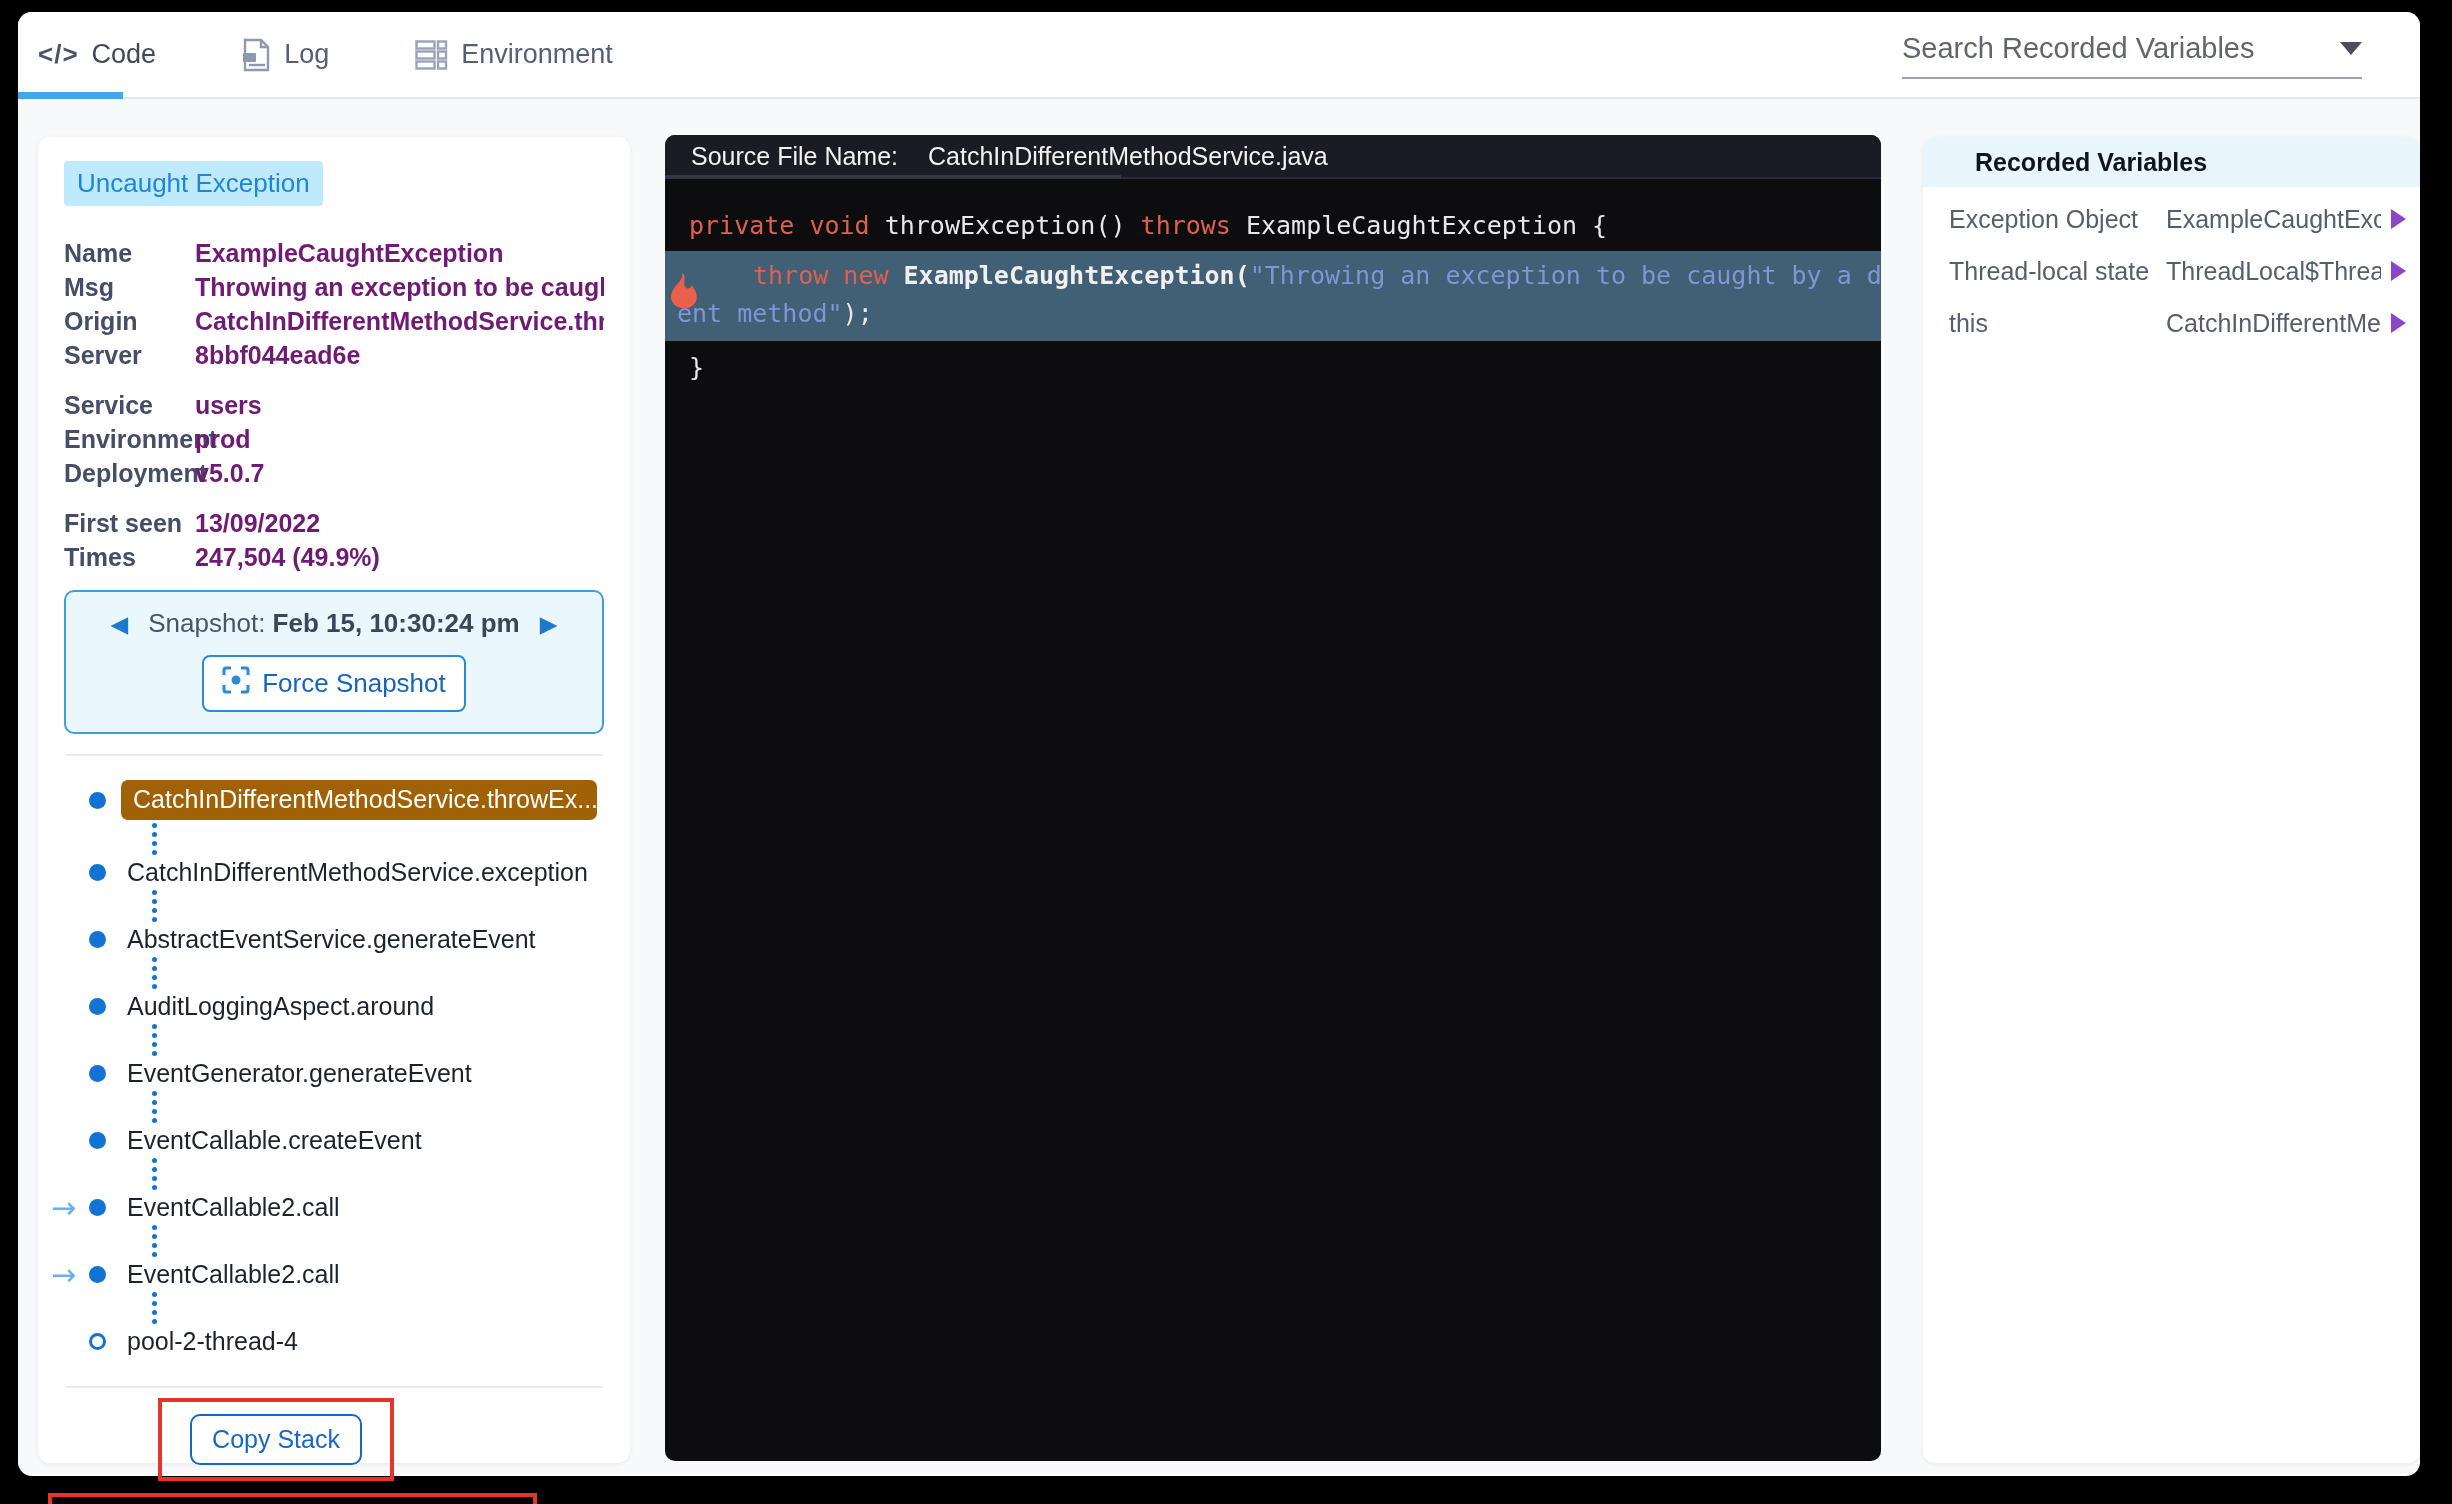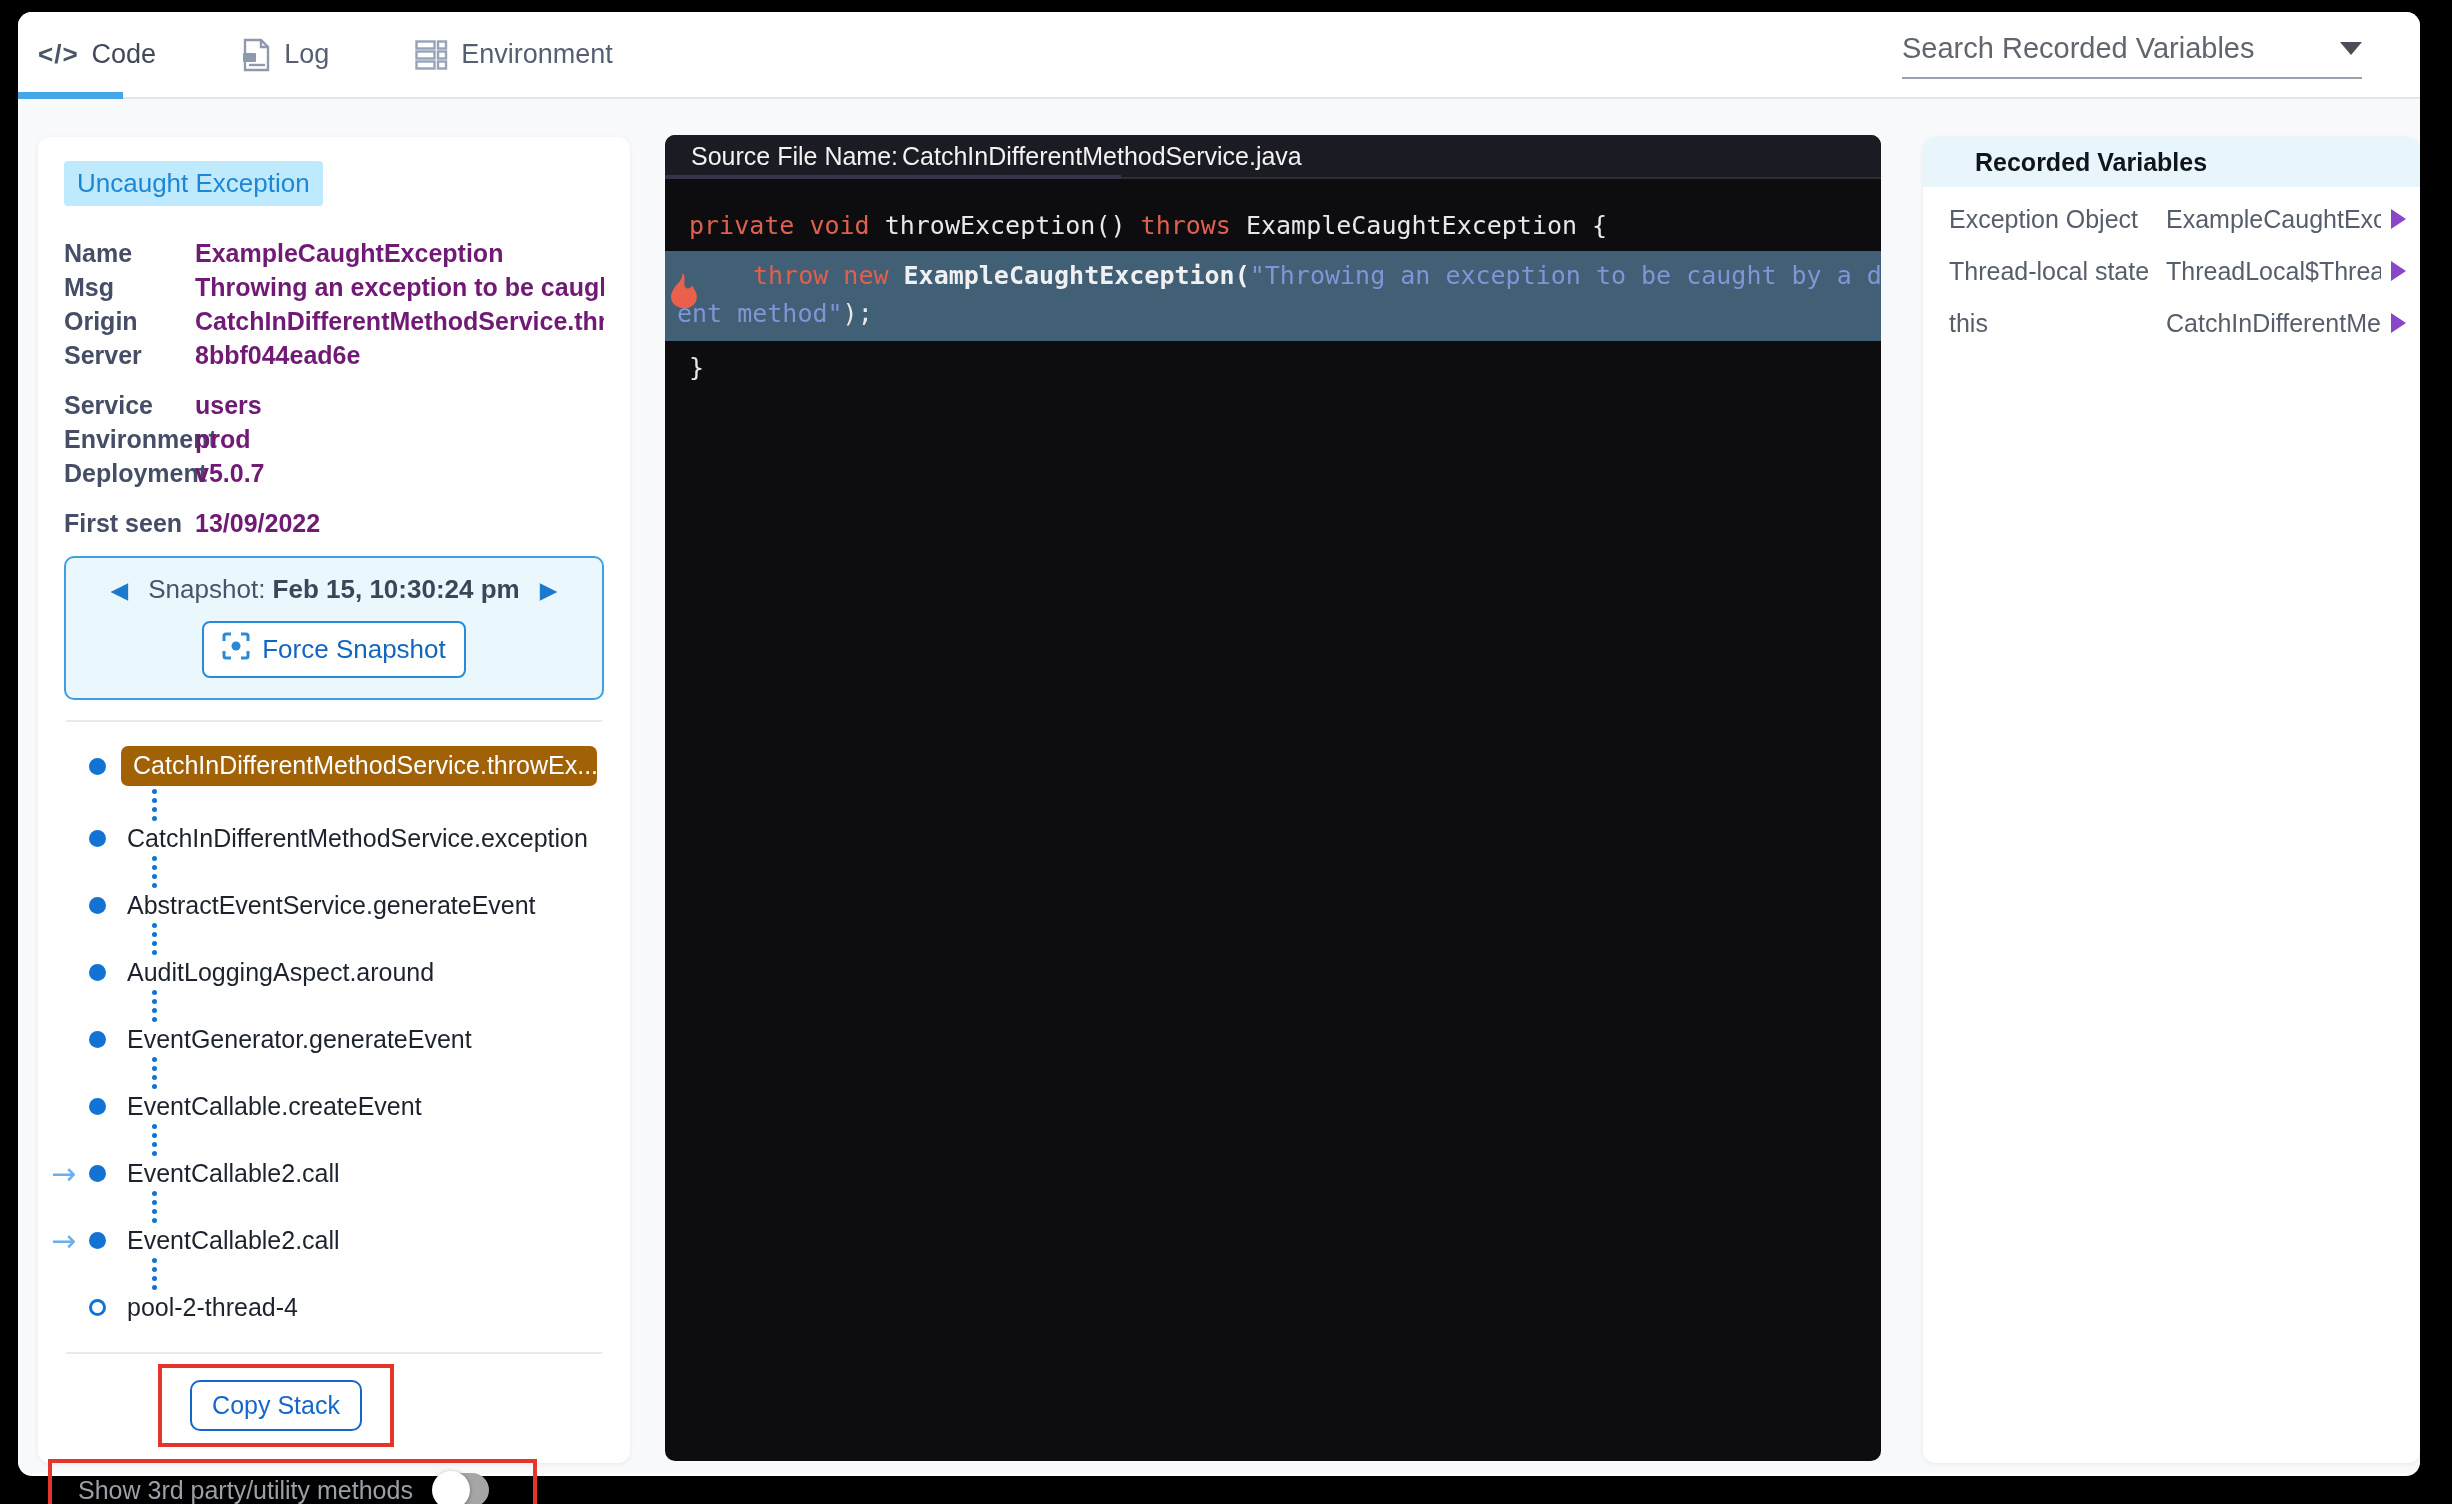--- a/index.html
+++ b/index.html
@@ -69,21 +69,21 @@
   .switch { position:relative; width:54px; height:34px; background:#a6a6a6; border-radius:17px; cursor:pointer; flex:none; }
   .switch .knob { position:absolute; left:-3px; top:-2px; width:38px; height:38px; border-radius:50%;
                   background:#fff; box-shadow:0 1px 4px rgba(0,0,0,.35); }
 
   
   .code-panel { position:absolute; left:647px; top:36px; width:1216px; height:1326px;
                 background:#0d0d10; border-radius:10px; overflow:hidden; }
   .code-header { position:relative; height:44px; background:#1b1b24; display:flex; align-items:center;
                  padding-left:26px; border-bottom:2px solid #2c2c3a; }
   .code-header .hl { color:#f2f2f2; font-size:25px; }
-  .code-header .fname { color:#f2f2f2; font-size:25px; margin-left:4px; }
+  .code-header .fname { color:#f2f2f2; font-size:25px; margin-left:30px; }
   .code-header::after { content:""; position:absolute; left:0; bottom:-2px; width:456px; height:4px; background:#35354a; }
   .code-body { padding-top:28px; font-family:"DejaVu Sans Mono", monospace; font-size:25px; line-height:38px; color:#e8e8ea; }
   .cline { white-space:pre; }
   .pl1 { padding-left:24px; }
   .kw { color:#e0604f; }
   .str { color:#8195d6; }
   .cls { font-weight:bold; color:#f0f0f2; }
   .hl-block { position:relative; background:#415f75; margin-top:6px; padding:6px 0 8px 0; }
   .hl-block .l2 { padding-left:88px; }
   .hl-block .l3 { padding-left:12px; }
@@ -181,20 +181,24 @@
             <span class="flabel">Deployment</span>
             <span class="fvalue">v5.0.7</span>
           </div>
       </div>
 
       <div class="fgroup">
         <div class="frow">
             <span class="flabel">First seen</span>
             <span class="fvalue">13/09/2022</span>
           </div>
+        <div class="frow">
+            <span class="flabel">Times</span>
+            <span class="fvalue">247,504 (49.9%)</span>
+          </div>
       </div>
 
       <div class="snapshot-box">
         <div class="snap-nav">
           <span class="snap-arrow">◀</span>
           <span class="snap-text"><span>Snapshot:</span> <b>Feb 15, 10:30:24 pm</b></span>
           <span class="snap-arrow">▶</span>
         </div>
         <div class="force-btn">
           <span>

